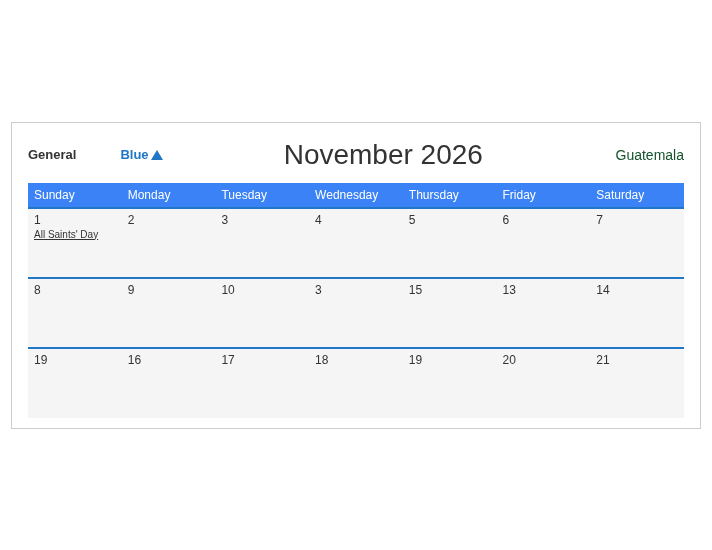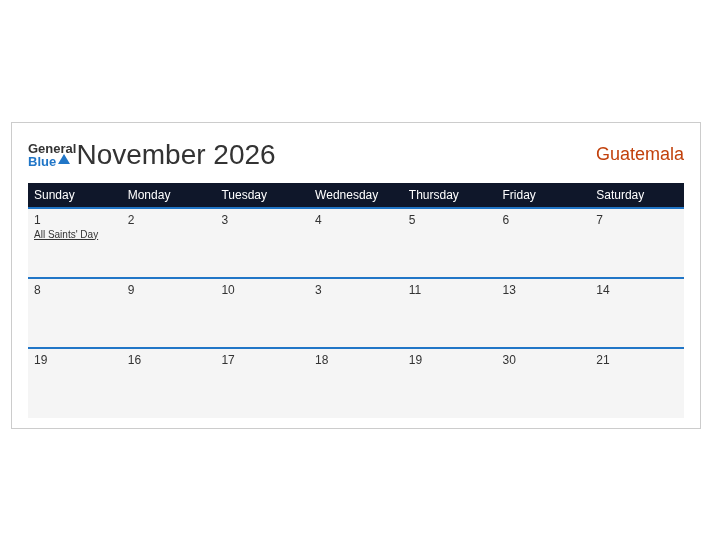--- a/index.html
+++ b/index.html
@@ -19,21 +19,21 @@
       padding: 16px 16px 10px 16px;
     }
     .header {
       display: flex;
       align-items: center;
       justify-content: space-between;
       margin-bottom: 12px;
     }
     .logo {
       display: flex;
-      flex-direction: column;
+      flex-direction: row;
       align-items: flex-start;
       line-height: 1;
     }
     .logo-general {
       font-size: 13px;
       font-weight: bold;
       color: #333;
     }
     .logo-blue {
       font-size: 13px;
@@ -47,41 +47,42 @@
       border-left: 6px solid transparent;
       border-right: 6px solid transparent;
       border-bottom: 10px solid #2176c7;
       margin-left: 2px;
       vertical-align: middle;
       position: relative;
       top: -1px;
     }
     .logo-row {
       display: flex;
-      align-items: flex-start;
+      align-items: flex-end;
+      padding-left: 44px;
     }
     .title {
       font-size: 28px;
       color: #333;
       font-weight: normal;
-      text-align: left;
+      text-align: center;
       flex: 1;
     }
     .country {
-      font-size: 18px;
-      color: #c2410c;
+      font-size: 14px;
+      color: #14532d;
       min-width: 80px;
       text-align: right;
     }
     .calendar-table {
       width: 100%;
       border-collapse: collapse;
     }
     .calendar-table thead tr {
-      background-color: #0f172a;
+      background-color: #3b82f6;
     }
     .calendar-table thead th {
       color: #fff;
       font-size: 12px;
       font-weight: normal;
       padding: 5px 6px;
       text-align: left;
       border: none;
       width: calc(100% / 7);
     }
@@ -171,21 +172,21 @@
           <td>
             <span class="day-num">9</span>
           </td>
           <td>
             <span class="day-num">10</span>
           </td>
           <td>
             <span class="day-num">3</span>
           </td>
           <td>
-            <span class="day-num">11</span>
+            <span class="day-num">15</span>
           </td>
           <td>
             <span class="day-num">13</span>
           </td>
           <td>
             <span class="day-num">14</span>
           </td>
         </tr>
         <tr>
           <td>
@@ -197,21 +198,21 @@
           <td>
             <span class="day-num">17</span>
           </td>
           <td>
             <span class="day-num">18</span>
           </td>
           <td>
             <span class="day-num">19</span>
           </td>
           <td>
-            <span class="day-num">30</span>
+            <span class="day-num">20</span>
           </td>
           <td>
             <span class="day-num">21</span>
           </td>
         </tr>
       </tbody>
   </table>
 </div>
 
 </body></html>

